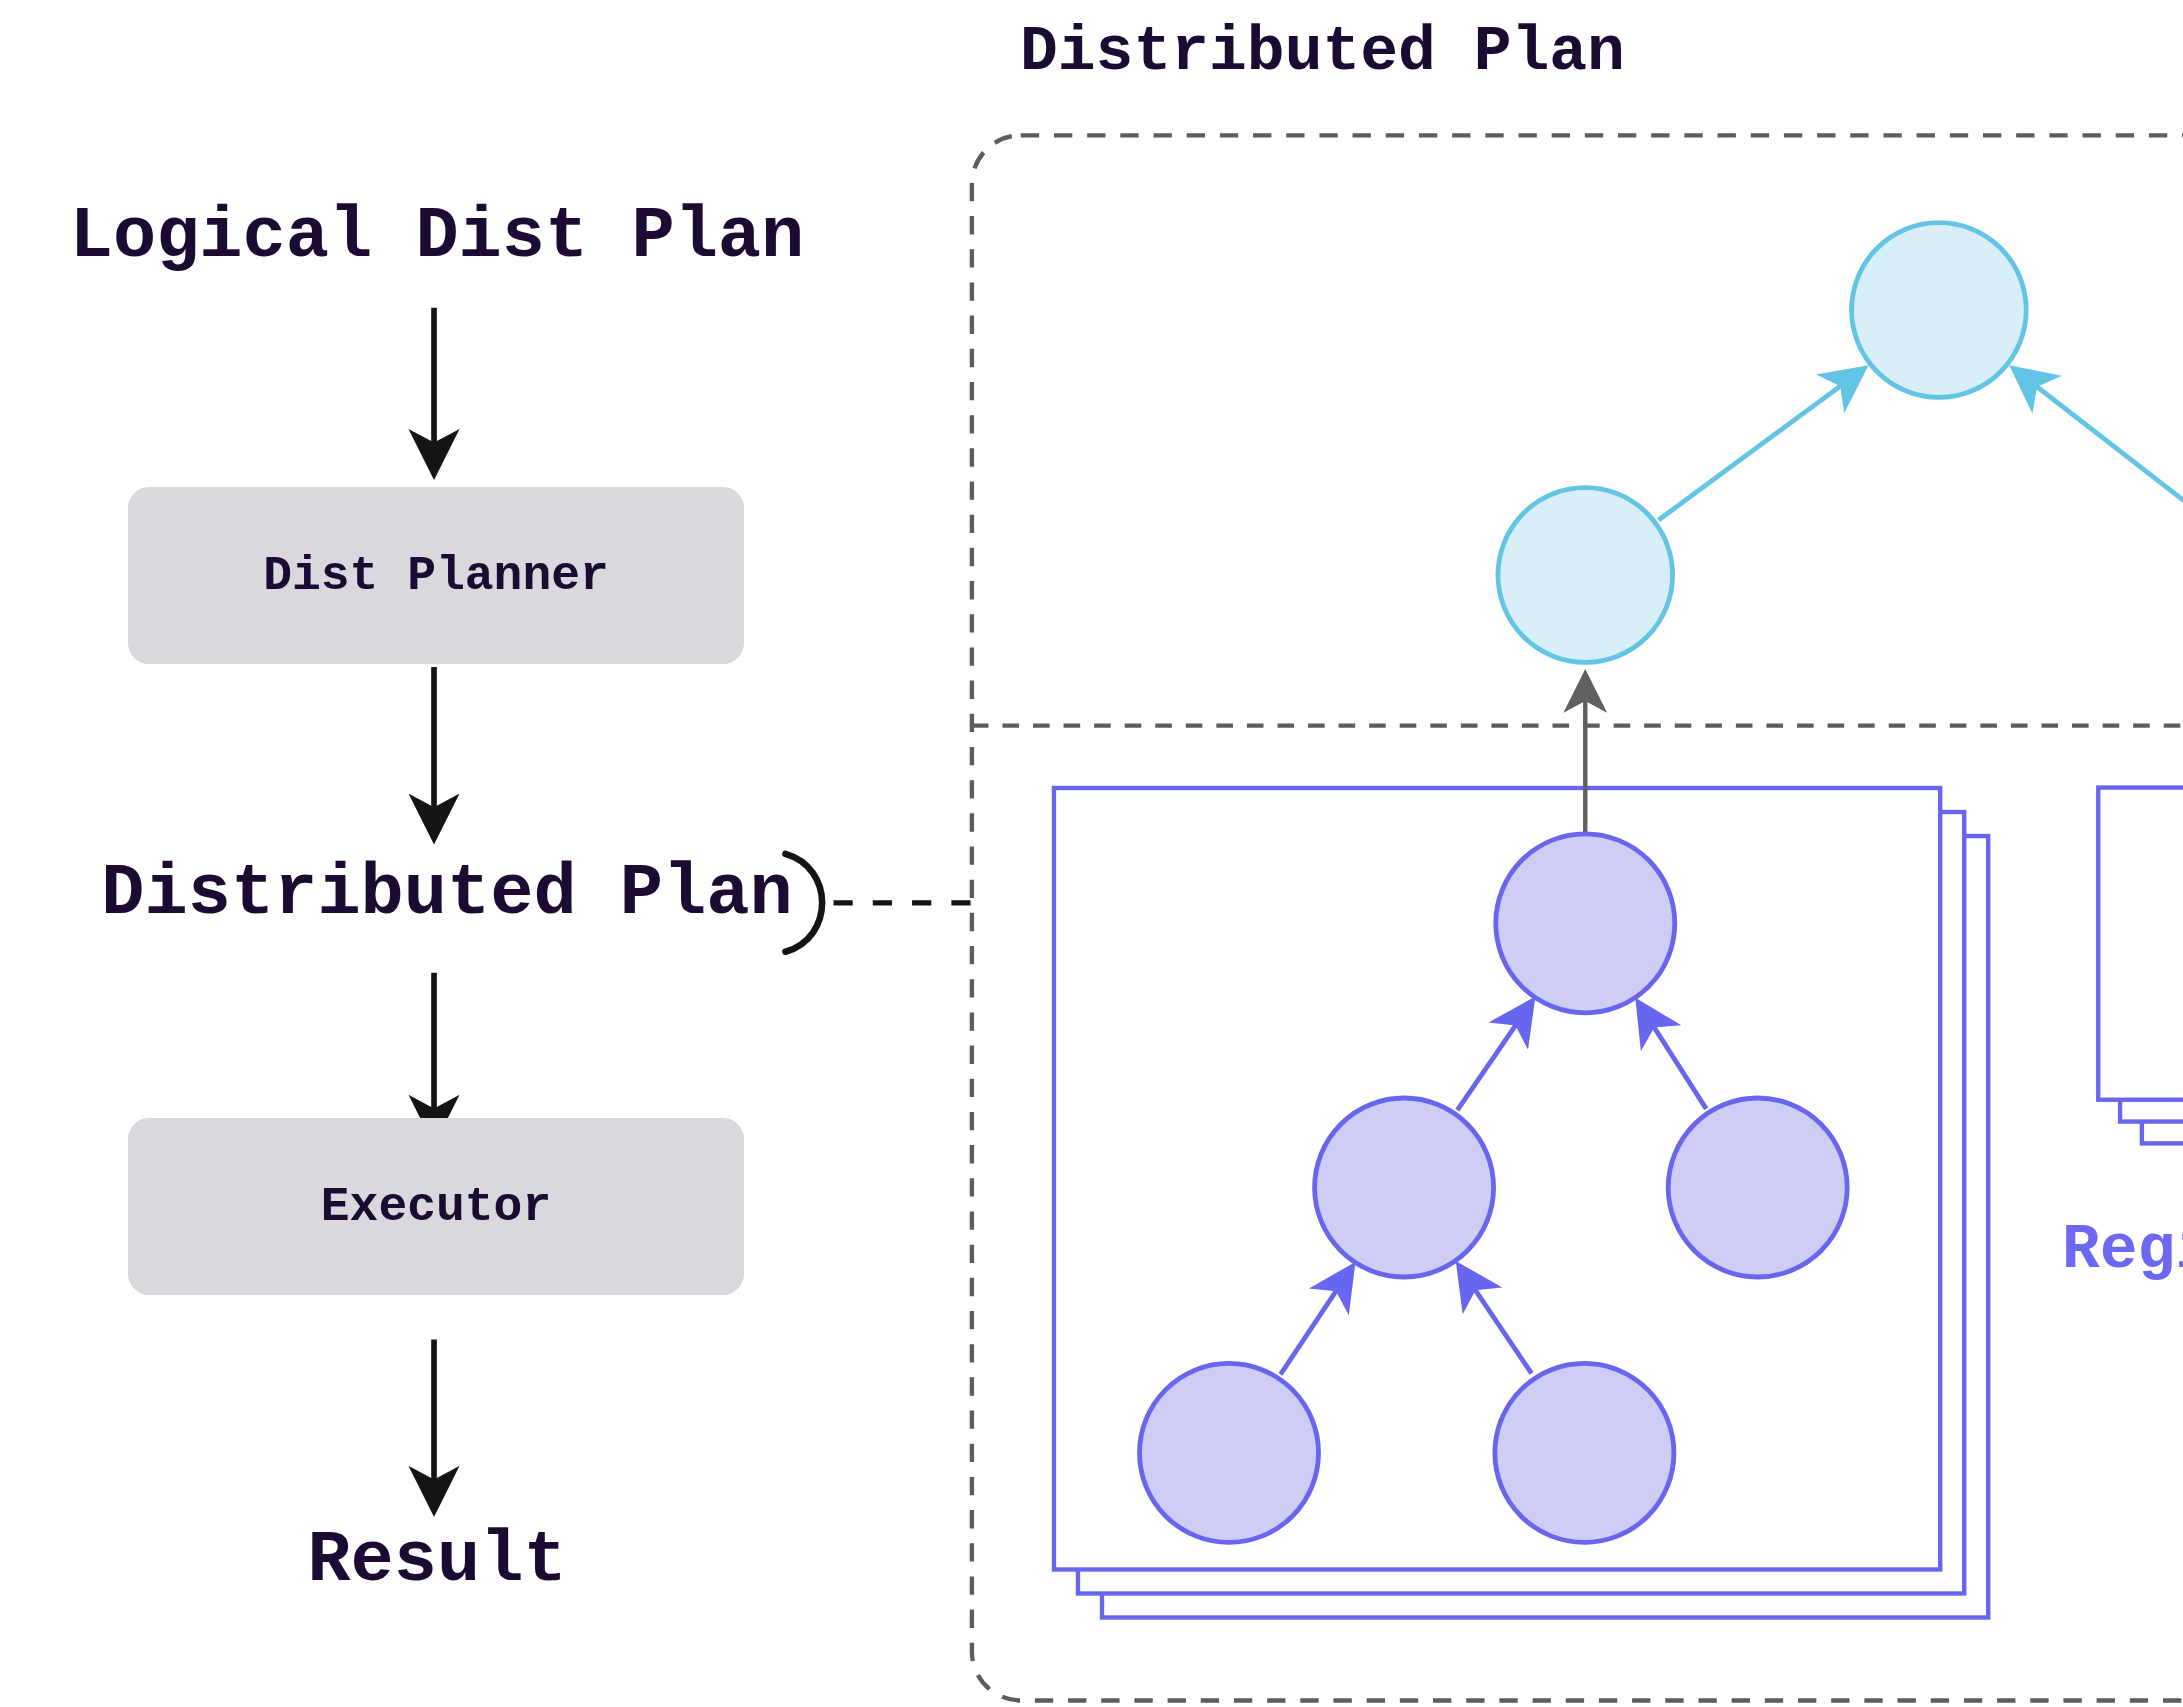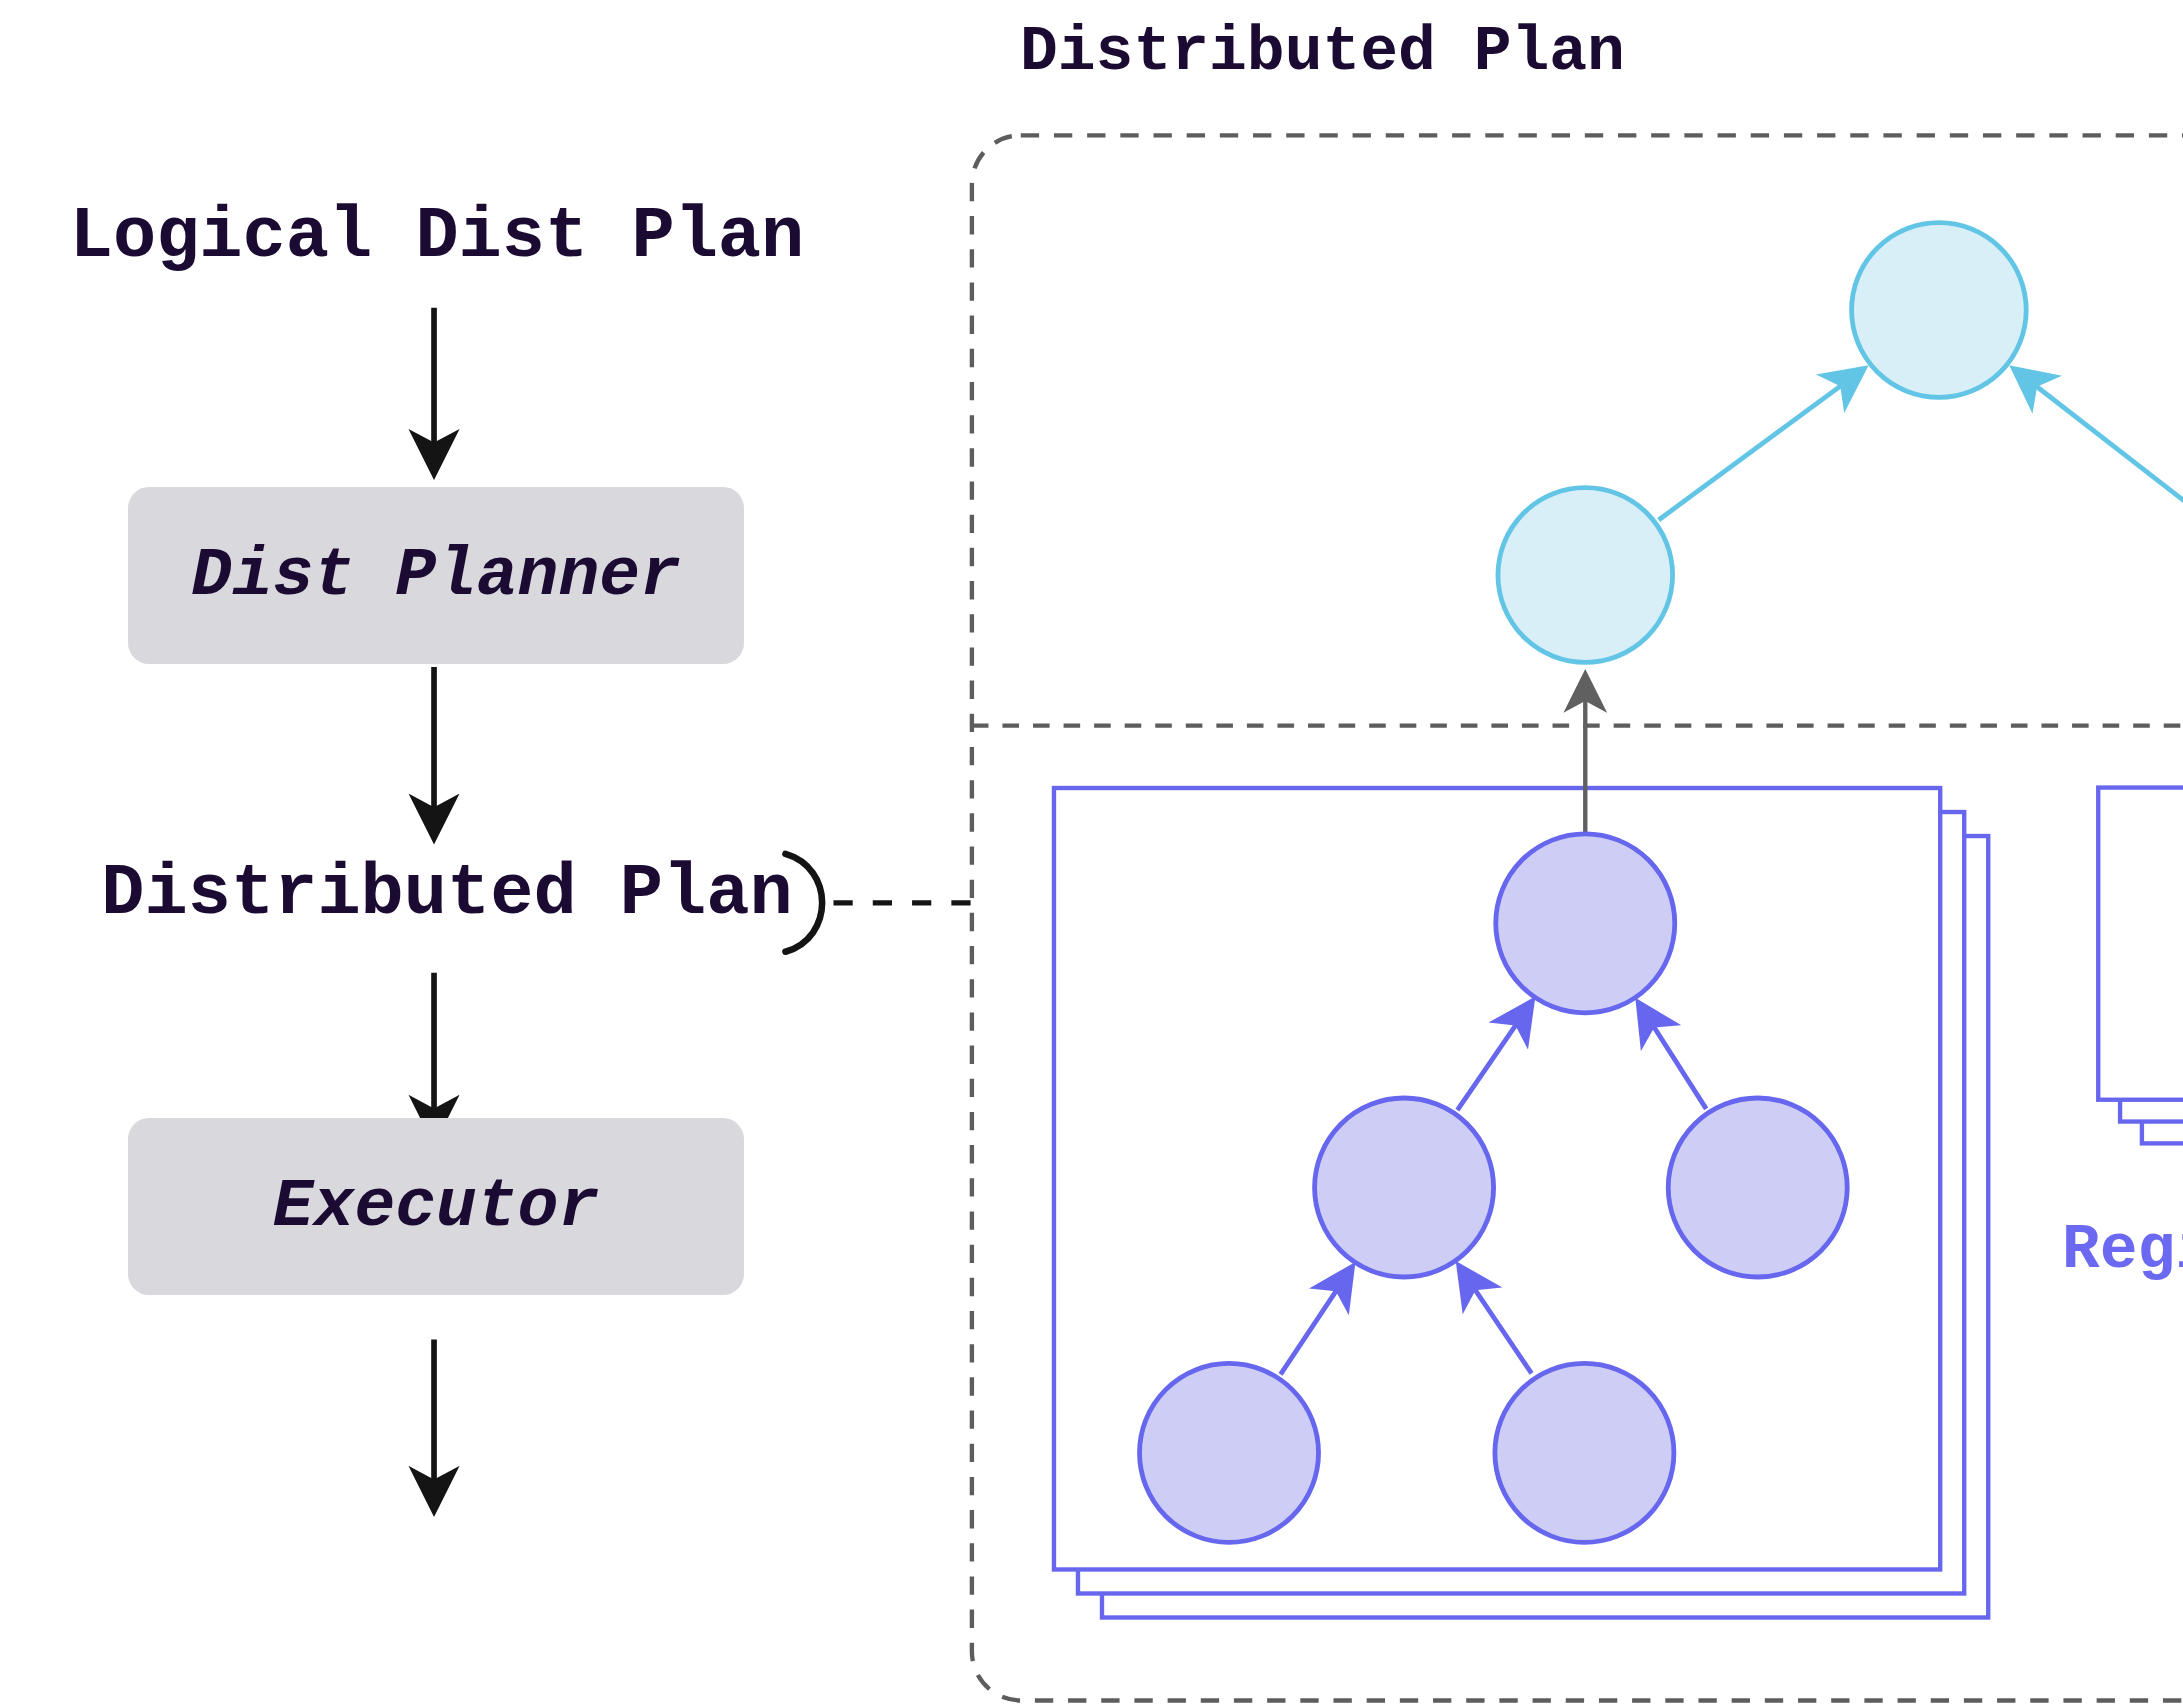--- a/index.html
+++ b/index.html
@@ -16,22 +16,21 @@
   #shapes { position: absolute; left: 0; top: 0; z-index: 1; }
   .txt { position: absolute; z-index: 2; white-space: nowrap; line-height: 1; }
   .txt-lg  { font-size: 72px; }
   .txt-md  { font-size: 63px; }
   .center-wide { width: 786px; left: 44px; text-align: center; }
   .proc-box {
     position: absolute; z-index: 2;
     left: 128px; width: 616px; height: 177px;
     background: #d8d8dd; border-radius: 21px;
     display: flex; align-items: center; justify-content: center;
-    font-size: 68px;
-    font-style: italic;
+    font-size: 48px;
   }
   .regions-label { color: #6b68f2; }
 </style>
 </head>
 <body>
 
 <div id="canvas">
 
   <svg id="shapes" xmlns="http://www.w3.org/2000/svg" width="3188" height="1707" viewBox="0 0 7300 3910">
     <defs>
@@ -98,19 +97,20 @@
   <div class="proc-box" style="top:487px;">
     <span>Dist Planner</span>
   </div>
 
   <div class="txt txt-lg center-wide" style="top:858px; left:54px;">Distributed Plan</div>
 
   <div class="proc-box" style="top:1118px;">
     <span>Executor</span>
   </div>
 
+  <div class="txt txt-lg center-wide" style="top:1525px;">Result</div>
 
   <div class="txt txt-md" style="left:1020px; top:21px;">Distributed Plan</div>
 
   <div class="txt txt-md regions-label" style="left:2062px; top:1219px;">Regions</div>
 
 </div>
 
 
 </body></html>

